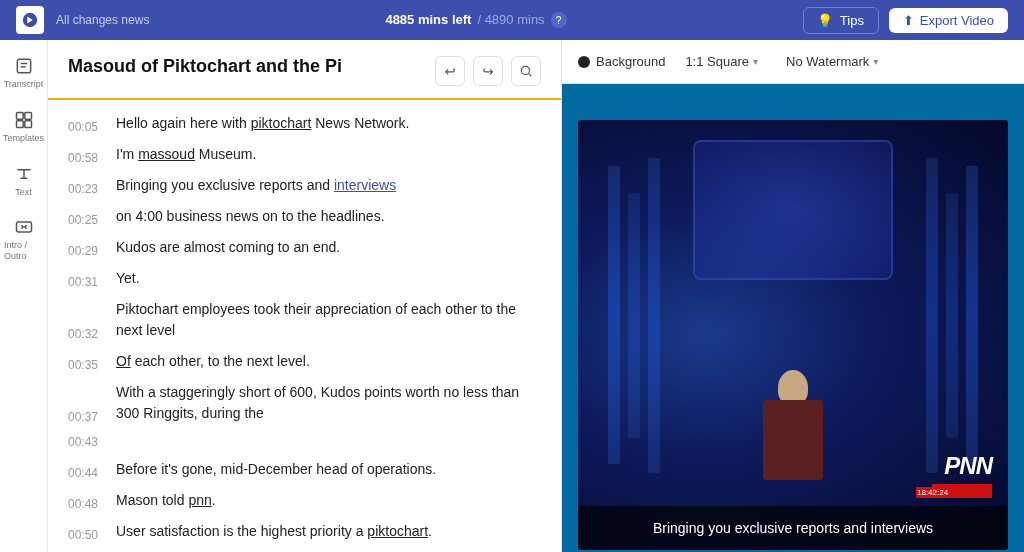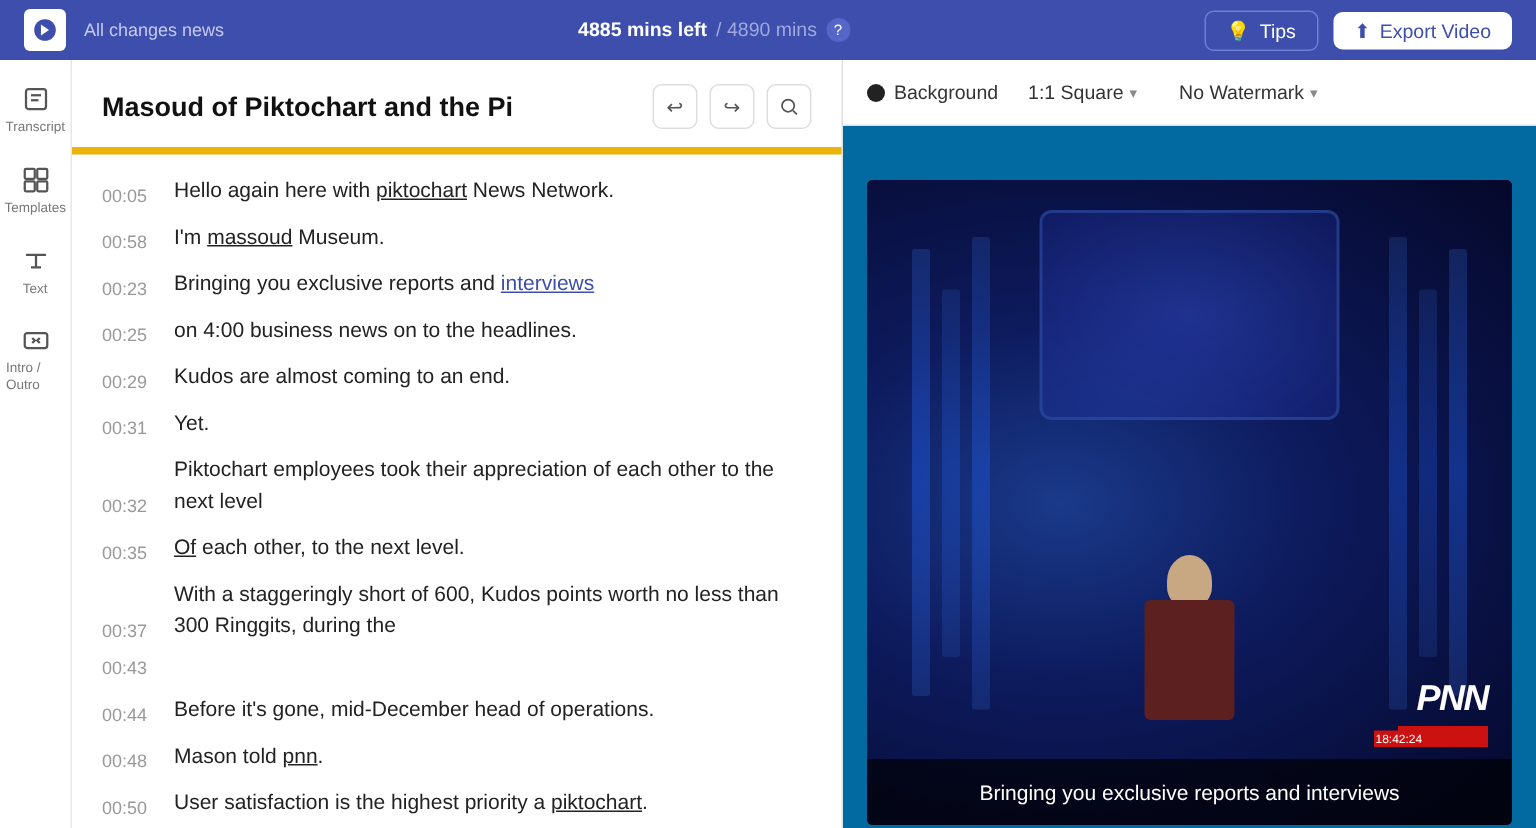--- a/index.html
+++ b/index.html
@@ -41,22 +41,22 @@
     }
     .sidebar-item svg { width: 20px; height: 20px; }
     .sidebar-label { font-size: 9px; color: #777; text-align: left; line-height: 1.2; }
 
     
     #transcript-panel {
       width: 520px; background: #fff; display: flex; flex-direction: column;
       border-right: 1px solid #e0e0e0;
     }
     #transcript-header {
-      display: flex; align-items: center; justify-content: space-between;
-      padding: 16px 20px 12px; border-bottom: 5px solid #eab308;
+      display: flex; justify-content: space-between;
+      padding: 16px 20px 12px; border-bottom: 2px solid #eab308;
     }
     #transcript-title { font-size: 18px; font-weight: 700; color: #111; flex: 1; overflow: hidden; white-space: nowrap; text-overflow: ellipsis; }
     #transcript-actions { display: flex; align-items: center; gap: 8px; margin-left: 10px; }
     .action-icon-btn {
       width: 30px; height: 30px; border-radius: 6px; border: 1px solid #ddd;
       background: #fff; display: flex; align-items: center; justify-content: center;
       cursor: pointer; color: #555;
     }
     #transcript-body { flex: 1; overflow-y: auto; padding: 8px 0; }
     .transcript-row {

